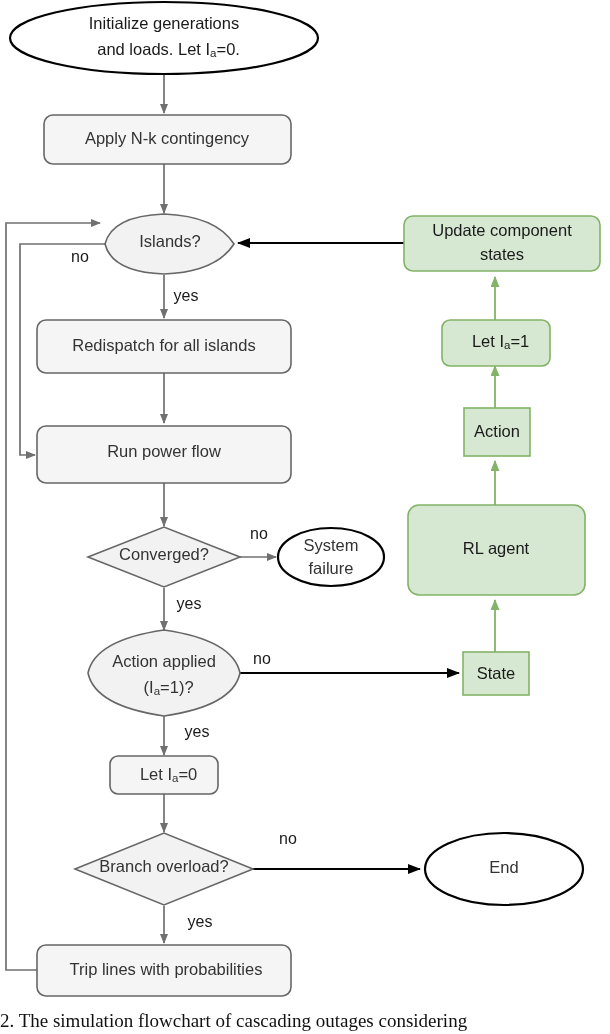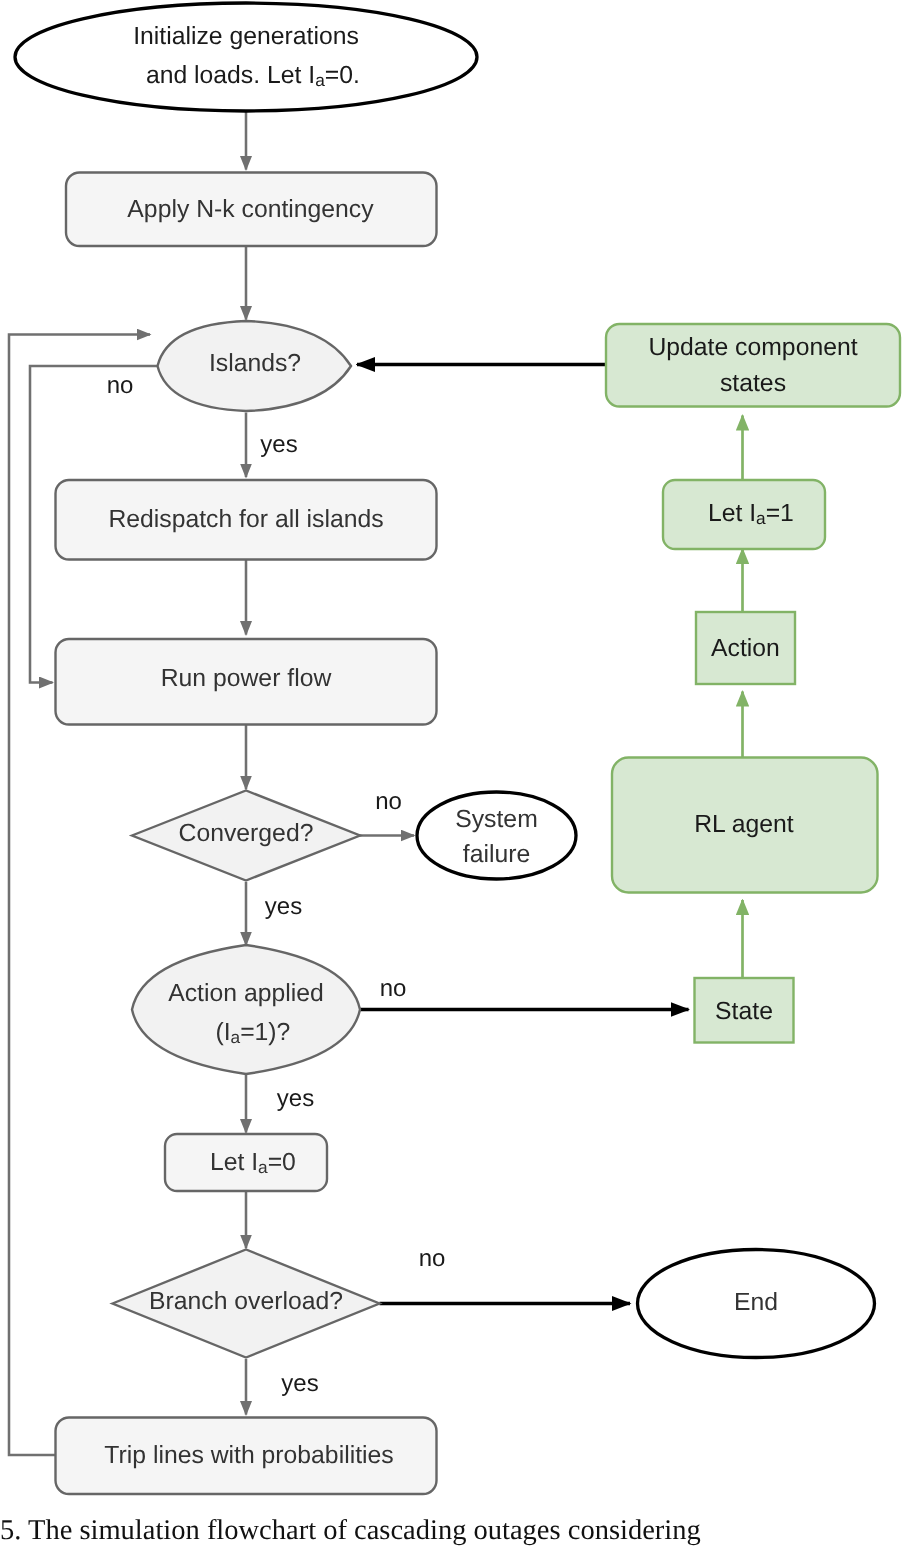--- a/index.html
+++ b/index.html
@@ -223,15 +223,15 @@
     <text class="edge-label" x="80" y="258">no</text>
     <text class="edge-label" x="186" y="297">yes</text>
     <text class="edge-label" x="259" y="535">no</text>
     <text class="edge-label" x="189" y="605">yes</text>
     <text class="edge-label" x="262" y="660">no</text>
     <text class="edge-label" x="197" y="733">yes</text>
     <text class="edge-label" x="288" y="840">no</text>
     <text class="edge-label" x="200" y="923">yes</text>
   </svg>
 
-  <div class="caption">5.  The simulation flowchart of cascading outages considering</div>
+  <div class="caption">2.  The simulation flowchart of cascading outages considering</div>
 
 </div>
 
 </body></html>

